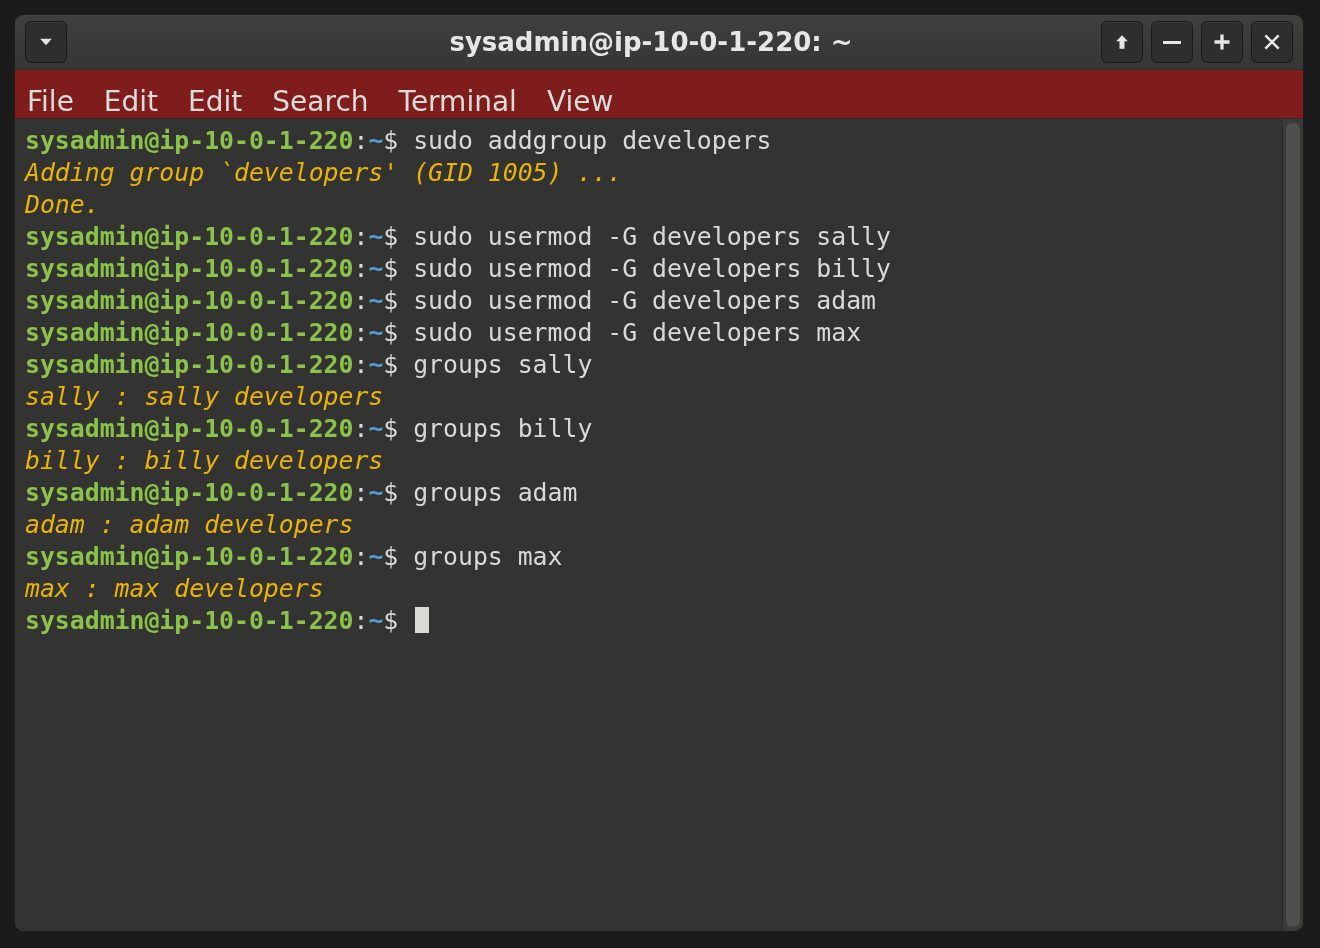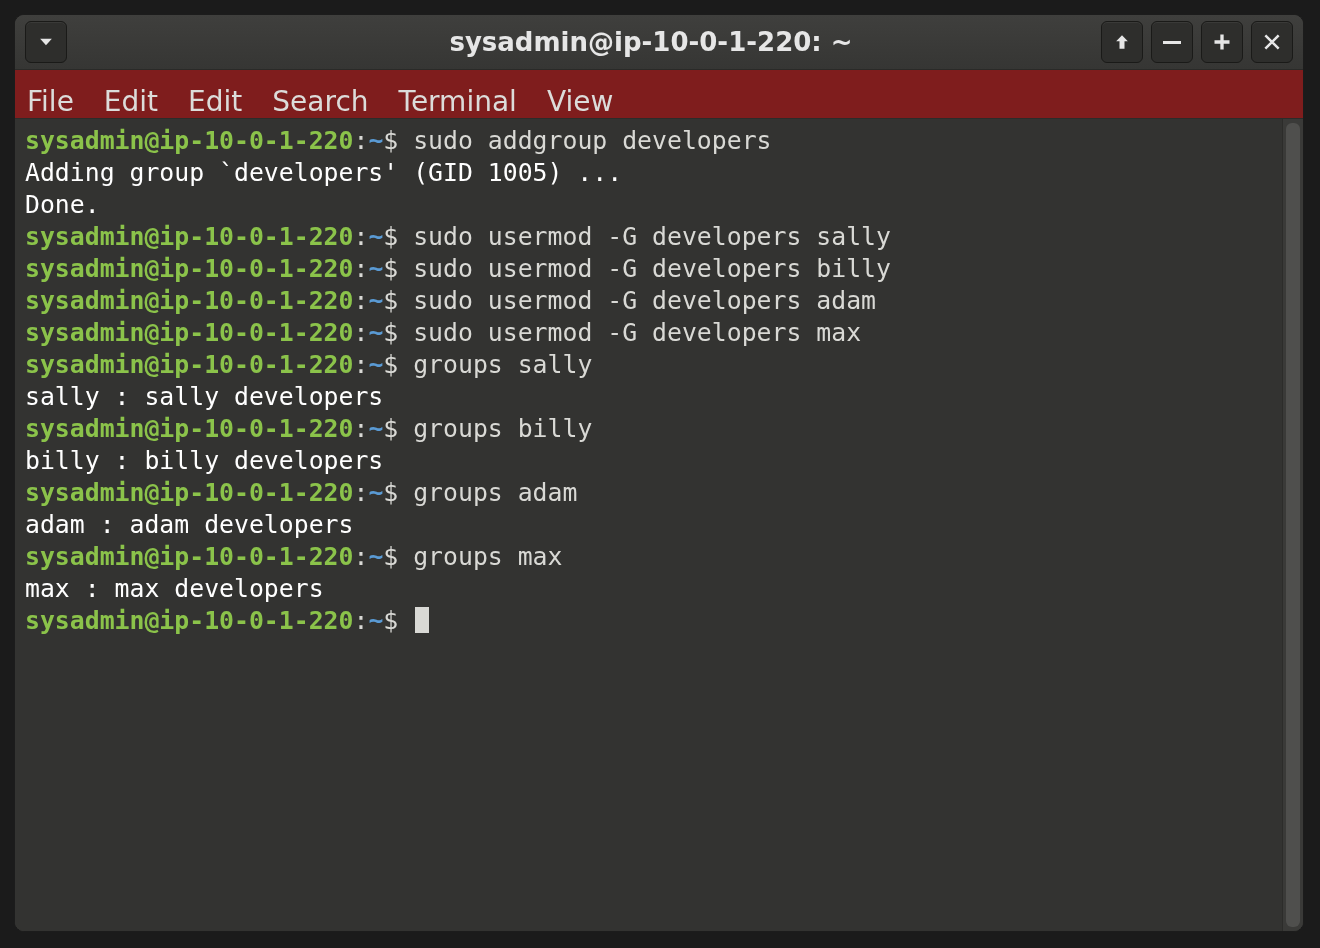--- a/index.html
+++ b/index.html
@@ -104,21 +104,21 @@
     position: absolute;
     left: 3px; right: 3px;
     top: 4px; bottom: 4px;
     background: #4f4f4d;
     border-radius: 6px;
   }
   .prompt-user { color: #8bc34a; font-weight: bold; }
   .prompt-sep  { color: #d9d9d5; }
   .prompt-path { color: #5a9bd5; font-weight: bold; }
   .cmd { color: #d9d9d5; }
-  .out { color: #ffffff; }
+  .out { color: #eab308; font-style: italic; }
   .cursor {
     display: inline-block;
     width: 14px;
     height: 26px;
     background: #d9d9d5;
     vertical-align: -4px;
     margin-left: 2px;
   }
 </style>
 </head>

